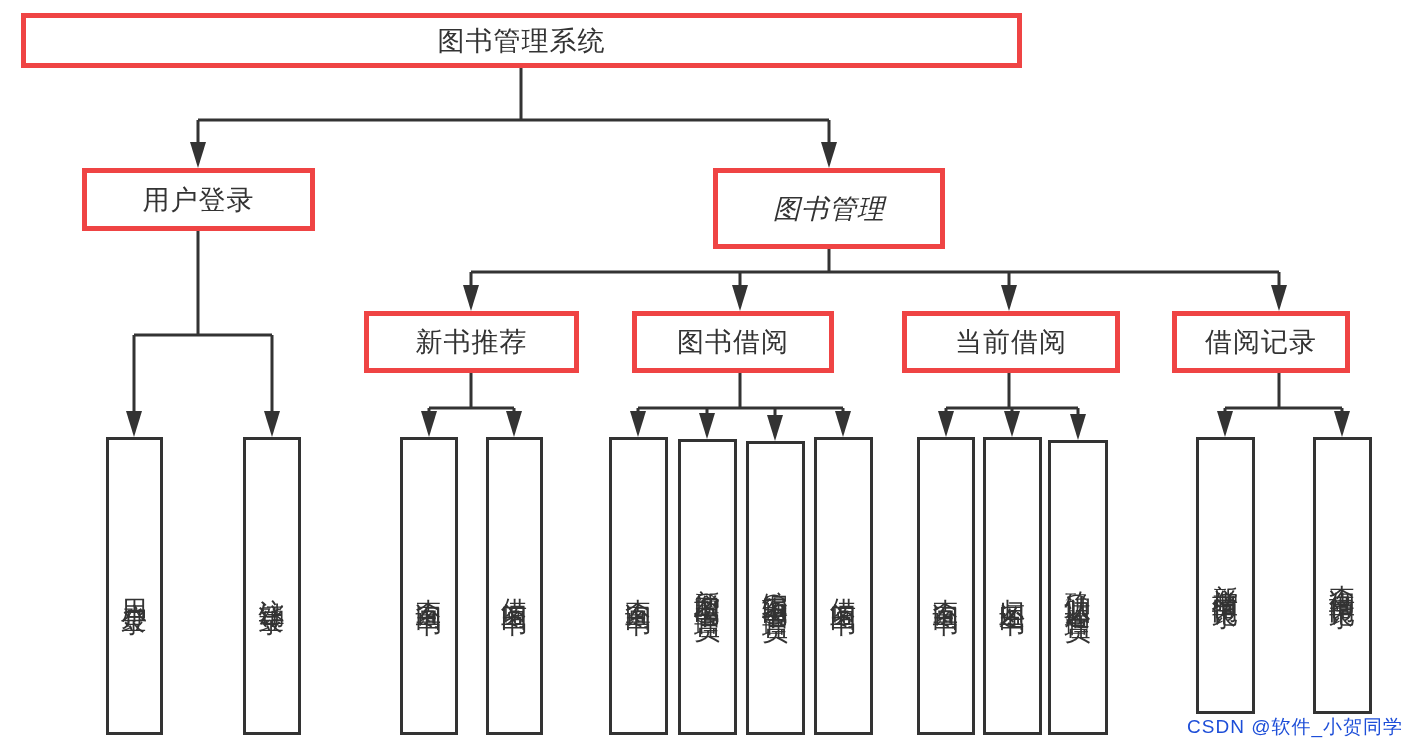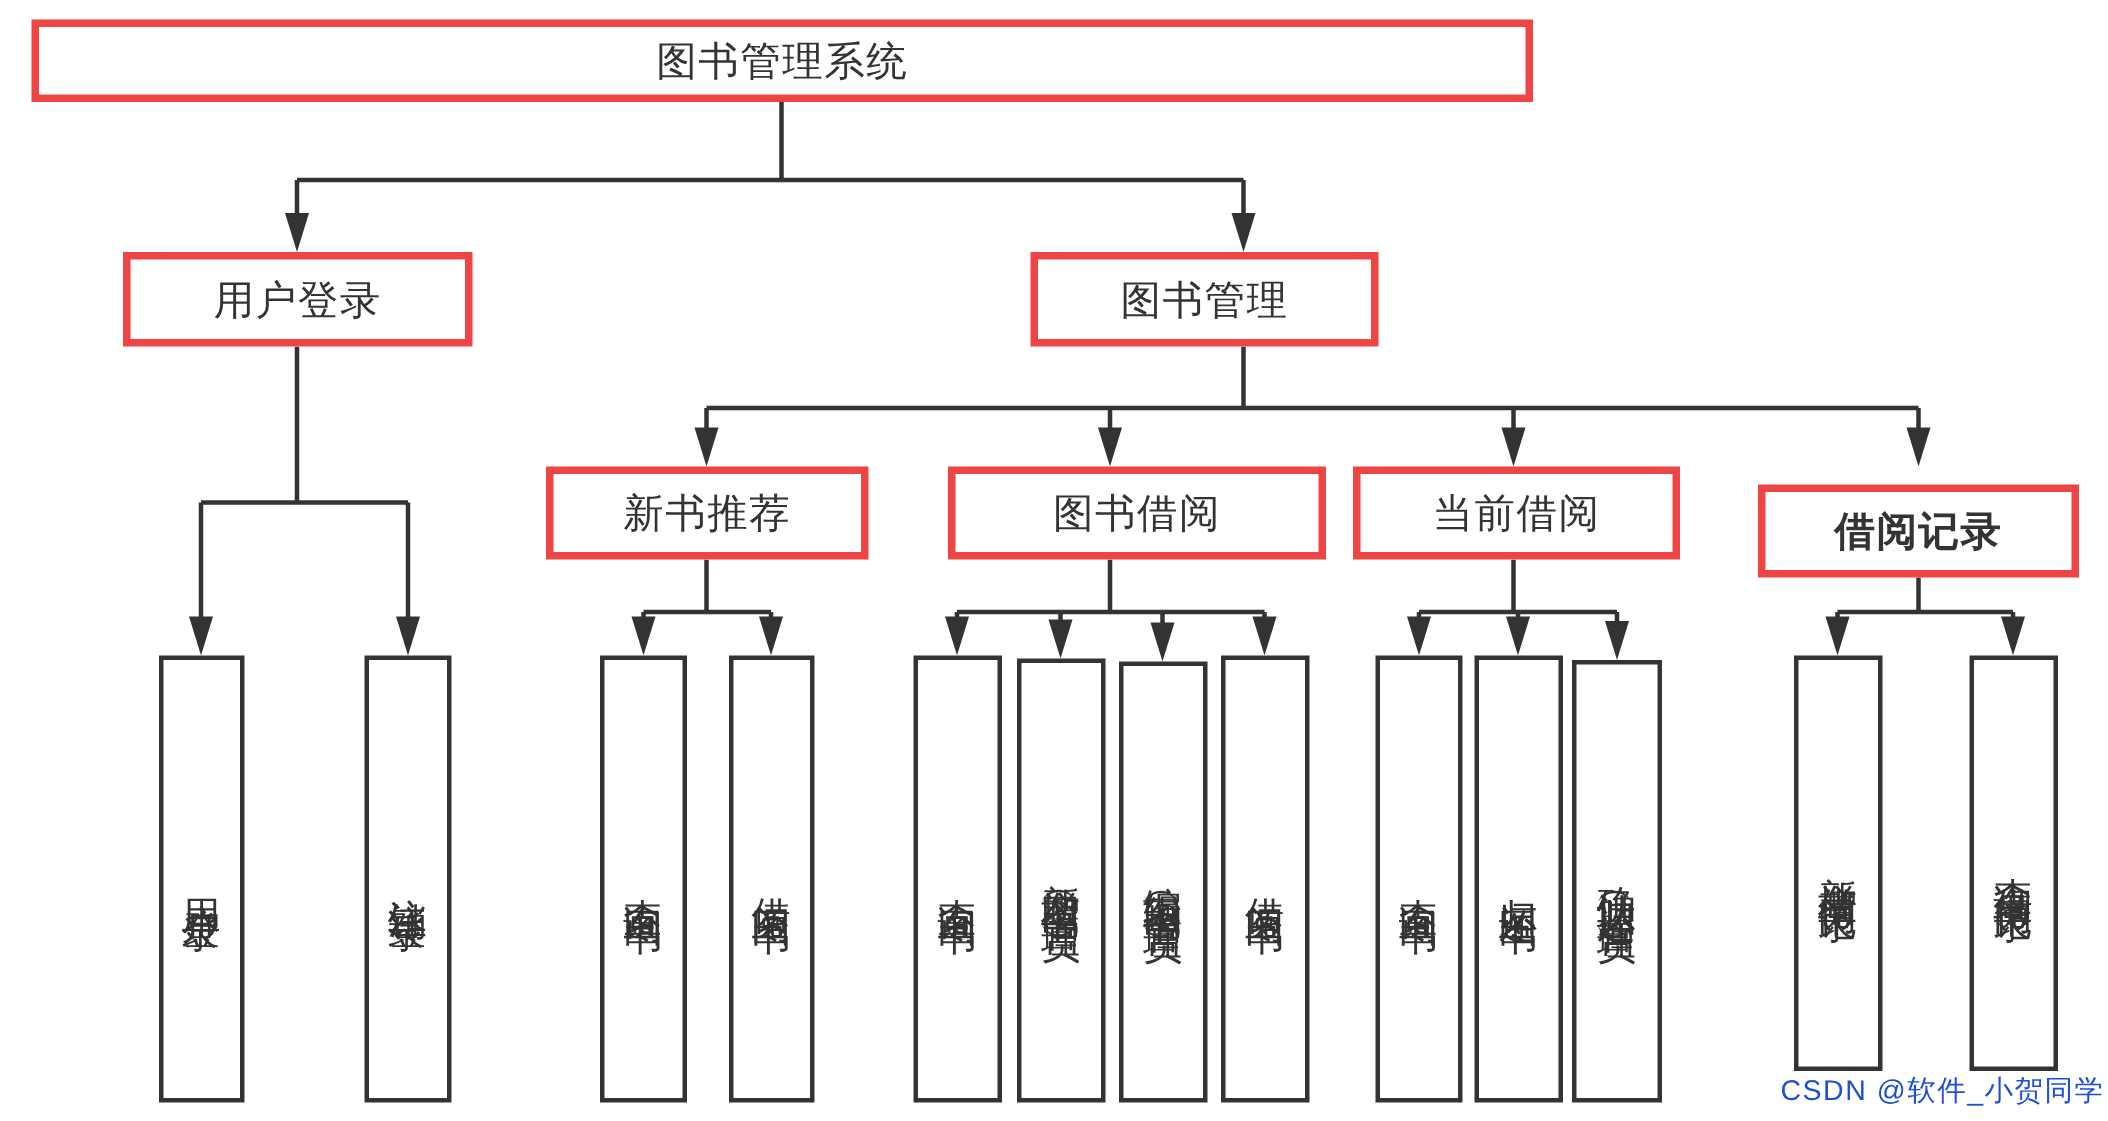--- a/index.html
+++ b/index.html
@@ -113,26 +113,26 @@
     <polygon fill="#333333" points="938,411 954,411 946,437"></polygon>
     <polygon fill="#333333" points="1004,411 1020,411 1012,437"></polygon>
     <polygon fill="#333333" points="1070,414 1086,414 1078,440"></polygon>
     <polygon fill="#333333" points="1217,411 1233,411 1225,437"></polygon>
     <polygon fill="#333333" points="1334,411 1350,411 1342,437"></polygon>
   </svg>
 
   <div class="node" style="left:21px; top:13px; width:1001px; height:55px;">图书管理系统</div>
 
   <div class="node" style="left:82px; top:168px; width:233px; height:63px;">用户登录</div>
-  <div class="node" style="left:687px; top:168px; width:232px; height:63px;">图书管理</div>
+  <div class="node" style="left:713px; top:168px; width:232px; height:81px;font-style:italic;">图书管理</div>
 
   <div class="node" style="left:364px; top:311px; width:215px; height:62px;">新书推荐</div>
-  <div class="node" style="left:632px; top:311px; width:252px; height:62px;">图书借阅</div>
+  <div class="node" style="left:632px; top:311px; width:202px; height:62px;">图书借阅</div>
   <div class="node" style="left:902px; top:311px; width:218px; height:62px;">当前借阅</div>
-  <div class="node" style="left:1172px; top:323px; width:214px; height:62px;font-weight:bold;">借阅记录</div>
+  <div class="node" style="left:1172px; top:311px; width:178px; height:62px;">借阅记录</div>
 
   <div class="vnode" style="left:106px; top:437px; width:57px; height:298px;">
     <span class="vtext">用户登录</span>
   </div>
   <div class="vnode" style="left:243px; top:437px; width:58px; height:298px;">
     <span class="vtext">注销登录</span>
   </div>
 
   <div class="vnode" style="left:400px; top:437px; width:58px; height:298px;">
     <span class="vtext">查询图书</span>

